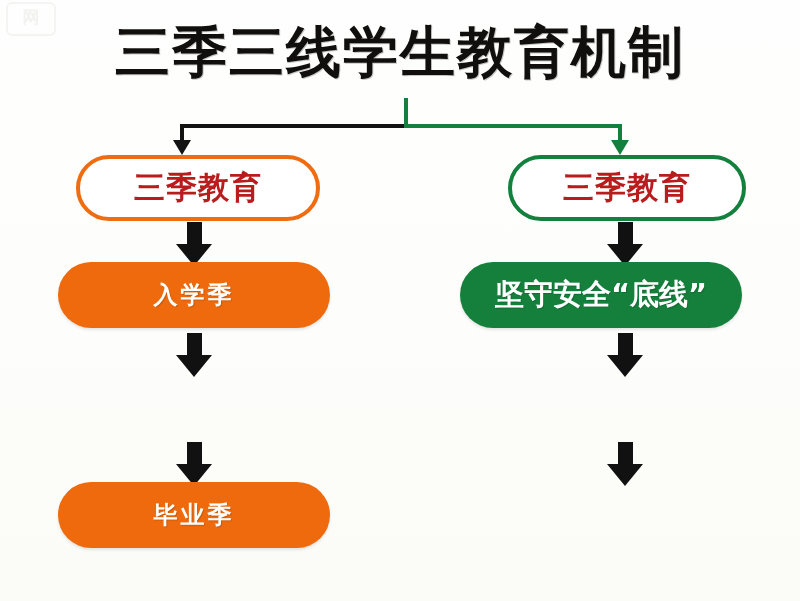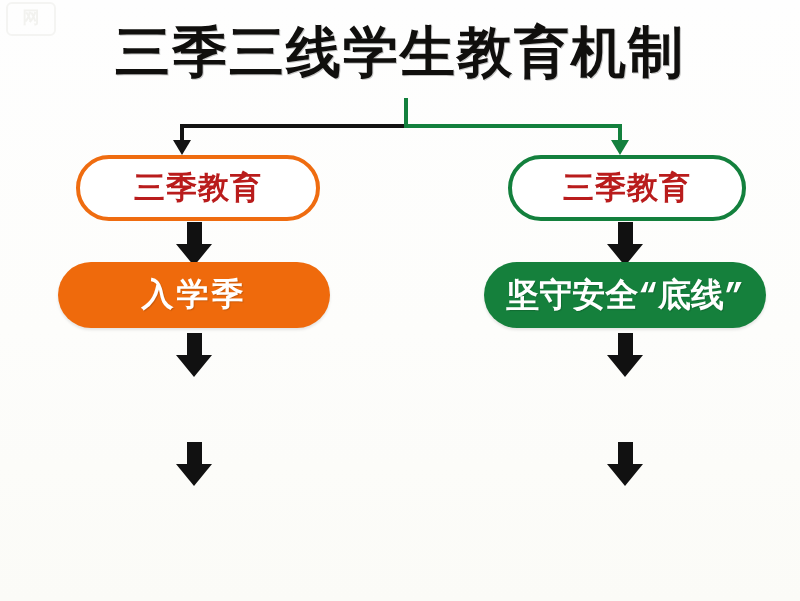--- a/index.html
+++ b/index.html
@@ -180,31 +180,30 @@
     font-weight: bold;
     white-space: nowrap;
     box-shadow: 0 2px 3px rgba(0,0,0,0.10);
     text-shadow: 1px 1px 1px rgba(0,0,0,0.16);
   }
   .node-orange {
     left: 58px;
     width: 272px;
     height: 66px;
     background: #ef6a0c;
-    font-size: 32px;
+    font-size: 24px;
     letter-spacing: 3px;
   }
   .node-green {
-    left: 484px;
+    left: 460px;
     width: 282px;
     height: 66px;
     background: #15803c;
-    font-size: 33px;
+    font-size: 29px;
     letter-spacing: 0px;
-    font-family: Liberation Mono, monospace;
   }
   .row1 { top: 262px; }
   .row2 { top: 373px; }
   .row3 { top: 482px; }
 </style>
 </head>
 <body>
 
 <div id="canvas">
 
@@ -245,16 +244,17 @@
   <div class="barrow" style="left:607px; top:333px;">
     <div class="shaft"></div>
     <div class="head"></div>
   </div>
   <div class="barrow" style="left:607px; top:442px;">
     <div class="shaft"></div>
     <div class="head"></div>
   </div>
 
   <div class="node node-orange row1">入学季</div>
+  <div class="node node-orange row3">毕业季</div>
 
   <div class="node node-green row1">坚守安全“底线”</div>
 
 </div>
 
 </body></html>

